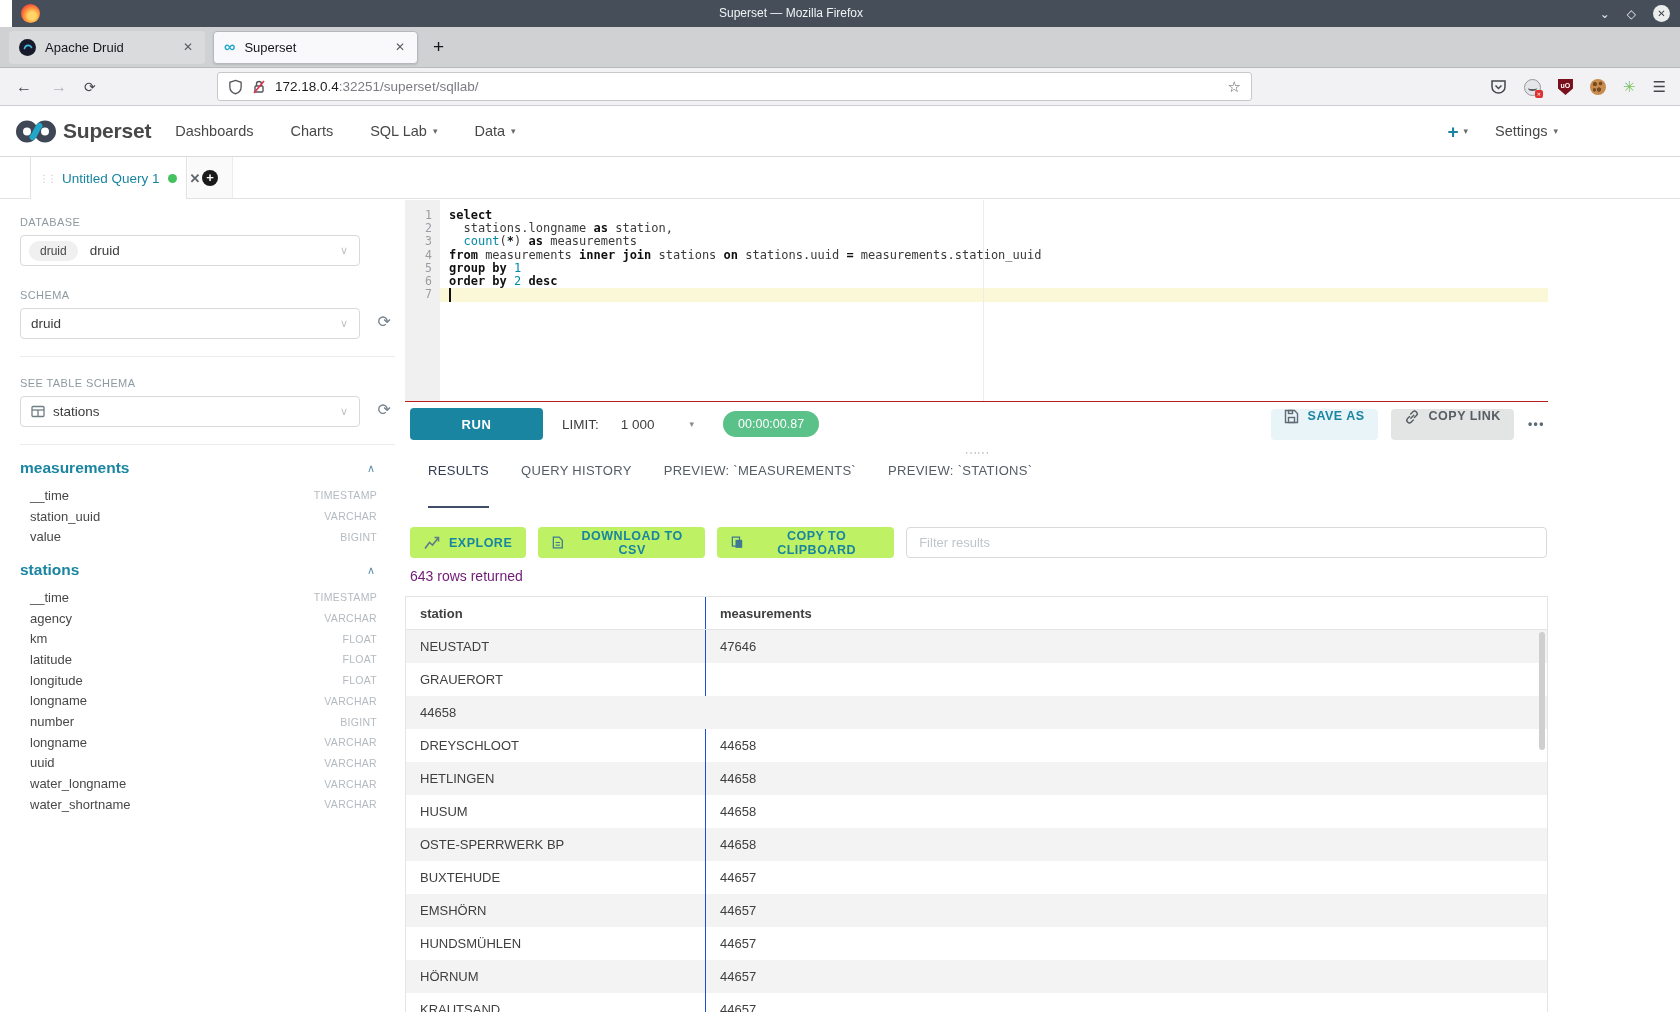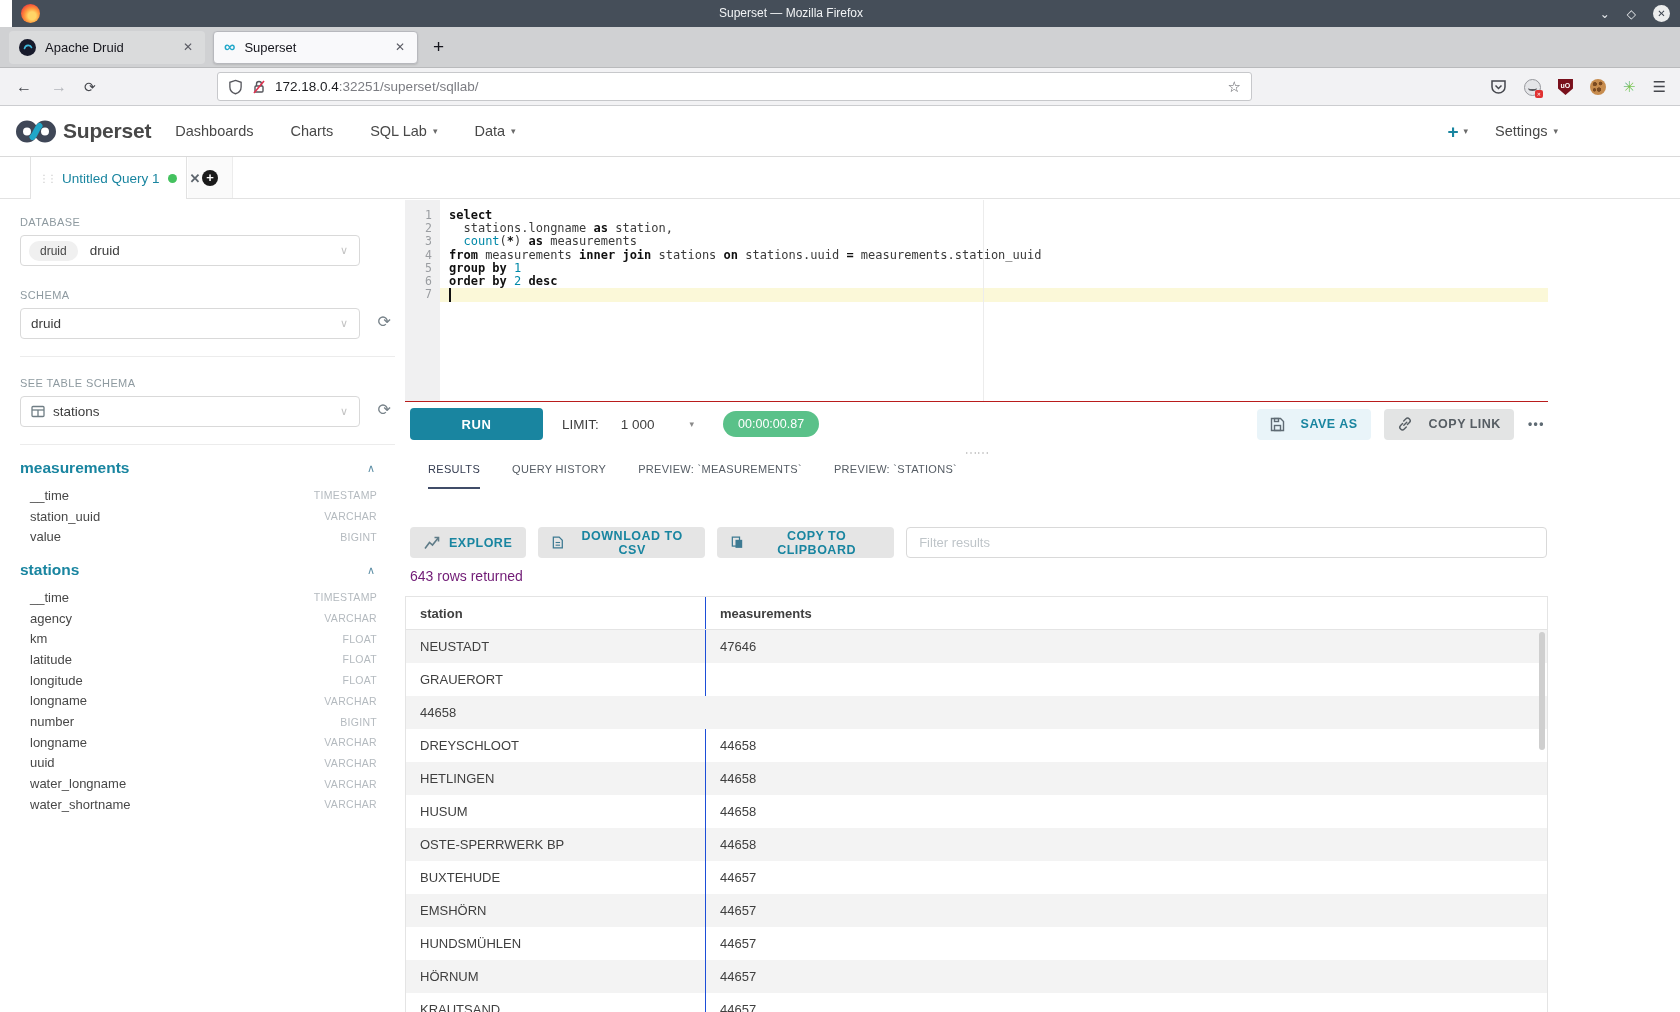--- a/index.html
+++ b/index.html
@@ -108,35 +108,35 @@
   .cursor{position:absolute;left:44px;top:88.2px;width:1.5px;height:13.4px;background:#111;z-index:3}
   .print-margin{position:absolute;left:578px;top:0;bottom:0;width:1px;background:#ececec;z-index:1}
 
   
   .toolbar{position:absolute;top:201px;left:0;right:0;height:45px;border-top:1px solid #b91c1c;display:flex;align-items:center}
   .run-btn{margin-left:5px;width:133px;height:32px;background:#1985a0;border:none;border-radius:4px;color:#fff;font-weight:700;font-size:13px;letter-spacing:.6px;font-family:inherit}
   .limit{margin-left:19px;display:flex;align-items:center;font-size:13.5px;color:#3f3f3f;gap:22px}
   .limit-caret{font-size:9px;color:#8a8a8a;margin-left:13px}
   .timer{margin-left:29px;background:#5ac189;color:#fff;border-radius:14px;height:26px;padding:0 15px;display:flex;align-items:center;font-size:12.5px}
   .tb-right{margin-left:auto;margin-right:3px;display:flex;align-items:center;gap:13px}
-  .chipbtn{height:31px;border:none;border-radius:4px;display:flex;align-items:center;padding:0 13px;gap:16px;font-weight:700;font-size:12.5px;letter-spacing:.5px;font-family:inherit}
+  .chipbtn{height:31px;border:none;border-radius:4px;display:flex;padding:0 13px;gap:9px;font-weight:700;font-size:12.5px;letter-spacing:.5px;font-family:inherit}
   .saveas{background:#e9f4f9;color:#1985a0}
   .copylink{background:#e3e4e4;color:#565d63}
   .dots3{color:#5f6b74;font-size:12px;letter-spacing:1.5px;font-weight:700;margin-left:1px}
 
   .drag-handle{position:absolute;top:246px;left:50%;transform:translateX(-50%);color:#bcbcbc;font-size:13px;letter-spacing:-1px;line-height:1}
 
   
   .rtabs{position:absolute;top:263px;left:23px;display:flex;gap:32px}
-  .rtab{font-size:11px;letter-spacing:.3px;color:#555c64;padding-bottom:12px}
+  .rtab{font-size:13px;letter-spacing:.3px;color:#555c64;padding-bottom:28px}
   .rtab.active{color:#333b50;border-bottom:2.5px solid #404c68}
 
   
   .actions{position:absolute;top:327px;left:5px;right:1px;display:flex;align-items:center;gap:12px}
-  .act-btn{height:31px;background:#e5e5e5;border:none;border-radius:4px;color:#1985a0;font-weight:700;font-size:12.5px;letter-spacing:.5px;display:flex;align-items:center;padding:0 14px;gap:9px;font-family:inherit}
+  .act-btn{height:31px;background:#bef264;border:none;border-radius:4px;color:#1985a0;font-weight:700;font-size:12.5px;letter-spacing:.5px;display:flex;align-items:center;padding:0 14px;gap:9px;font-family:inherit}
   .filter{margin-left:auto;width:708px;height:31px;border:1px solid #d9d9d9;border-radius:4px;padding:0 12px;font-size:13px;color:#333;font-family:inherit}
   .filter::placeholder{color:#bfc5c9}
 
   .rowcount{position:absolute;top:368px;left:5px;font-size:14px;color:#701a75}
 
   
   .rtable{position:absolute;top:396px;left:0;right:0;bottom:0;border:1px solid #e4e4e4;border-bottom:none;overflow:hidden;font-size:13px;color:#3f3f3f}
   .thead{display:flex;height:33px;font-weight:700;border-bottom:1px solid #e4e4e4;background:#fff}
   .th1,.td1{width:300px;border-right:1px solid #1d4ed8;display:flex;align-items:center;padding-left:14px;flex:none}
   .th2,.td2{flex:1;display:flex;align-items:center;padding-left:14px}

